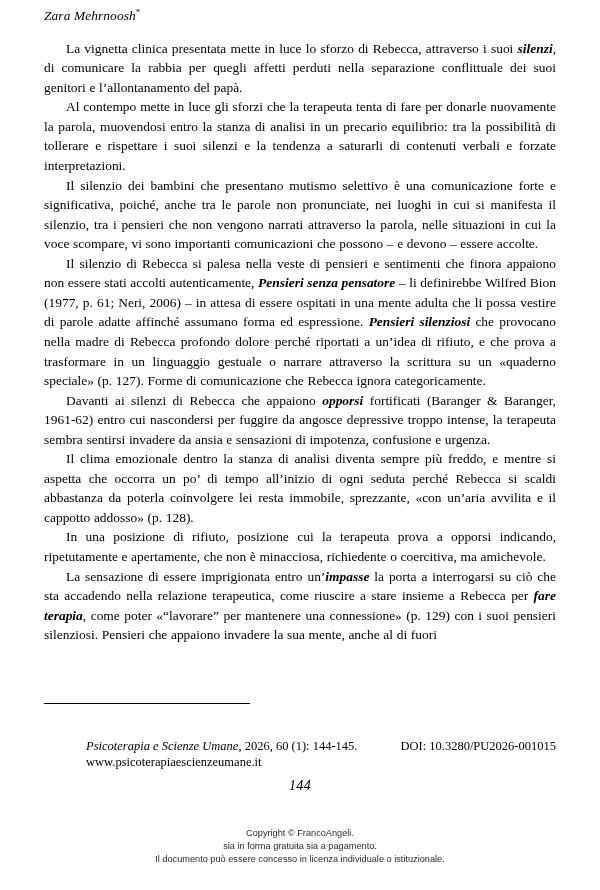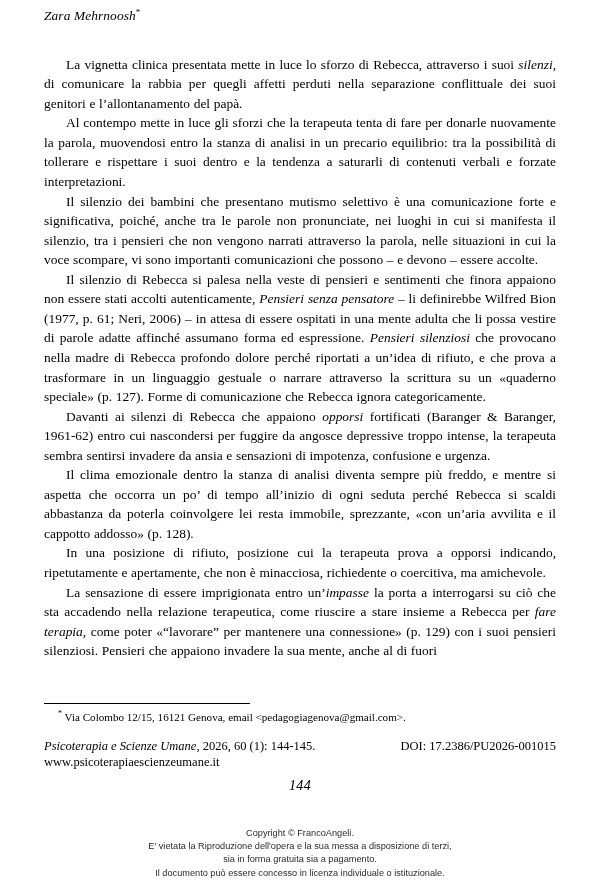--- a/index.html
+++ b/index.html
@@ -30,40 +30,40 @@
     position: absolute;
     left: 44px;
     top: 8px;
     width: 512px;
   }
 
   .byline {
     font-style: italic;
     font-size: 13.4px;
     line-height: 1.25;
-    margin: 0 0 30px 0;
+    margin: 0 0 14px 0;
     letter-spacing: .1px;
   }
   .byline .fn-marker {
     font-style: normal;
     vertical-align: super;
     font-size: 9px;
     line-height: 0;
   }
 
   .body-p {
     margin: 0;
     font-size: 13.45px;
     line-height: 19.55px;
     text-align: justify;
     text-indent: 22px;
     hyphens: manual;
     word-spacing: .02em;
   }
-  .body-p i, .body-p em { font-style: italic; }
+  .body-p i, .body-p em { font-style: italic; font-weight: bold; }
 
   
   .fn-rule {
     position: absolute;
     left: 44px;
     top: 703px;
     width: 206px;
     height: 0;
     border-top: 1px solid #000;
   }
@@ -90,20 +90,21 @@
     top: 738px;
     width: 512px;
     font-size: 12.5px;
     line-height: 16.4px;
   }
   .imprint-row {
     display: flex;
     justify-content: space-between;
     align-items: baseline;
     white-space: nowrap;
+    margin-left: 42px;
   }
   .imprint-left { flex: 0 0 auto; }
   .imprint-right { flex: 0 0 auto; }
   .imprint .jtitle { font-style: italic; }
 
   
   .folio {
     position: absolute;
     left: 0;
     top: 778px;
@@ -134,50 +135,45 @@
 <div class="page">
 
   <div class="column">
 
     <p class="byline">
       <span>Zara Mehrnoosh</span><span class="fn-marker">*</span>
     </p>
 
     <div>
       <p class="body-p"><span>La vignetta clinica presentata mette in luce lo sforzo di Rebecca, attraverso i suoi </span><i>silenzi</i><span>, di comunicare la rabbia per quegli affetti perduti nella separazione conflittuale dei suoi genitori e l’allontanamento del papà.</span></p>
-      <p class="body-p"><span>Al contempo mette in luce gli sforzi che la terapeuta tenta di fare per donarle nuovamente la parola, muovendosi entro la stanza di analisi in un precario equilibrio: tra la possibilità di tollerare e rispettare i suoi dentro e la tendenza a saturarli di contenuti verbali e forzate interpretazioni.</span></p>
+      <p class="body-p"><span>Al contempo mette in luce gli sforzi che la terapeuta tenta di fare per donarle nuovamente la parola, muovendosi entro la stanza di analisi in un precario equilibrio: tra la possibilità di tollerare e rispettare i suoi silenzi e la tendenza a saturarli di contenuti verbali e forzate interpretazioni.</span></p>
       <p class="body-p"><span>Il silenzio dei bambini che presentano mutismo selettivo è una comunicazione forte e significativa, poiché, anche tra le parole non pronunciate, nei luoghi in cui si manifesta il silenzio, tra i pensieri che non vengono narrati attraverso la parola, nelle situazioni in cui la voce scompare, vi sono importanti comunicazioni che possono – e devono – essere accolte.</span></p>
       <p class="body-p"><span>Il silenzio di Rebecca si palesa nella veste di pensieri e sentimenti che finora appaiono non essere stati accolti autenticamente, </span><i>Pensieri senza pensatore</i><span> – li definirebbe Wilfred Bion (1977, p. 61; Neri, 2006) – in attesa di essere ospitati in una mente adulta che li possa vestire di parole adatte affinché assumano forma ed espressione. </span><i>Pensieri silenziosi</i><span> che provocano nella madre di Rebecca profondo dolore perché riportati a un’idea di rifiuto, e che prova a trasformare in un linguaggio gestuale o narrare attraverso la scrittura su un «quaderno speciale» (p. 127). Forme di comunicazione che Rebecca ignora categoricamente.</span></p>
       <p class="body-p"><span>Davanti ai silenzi di Rebecca che appaiono </span><i>opporsi</i><span> fortificati (Baranger &amp; Baranger, 1961-62) entro cui nascondersi per fuggire da angosce depressive troppo intense, la terapeuta sembra sentirsi invadere da ansia e sensazioni di impotenza, confusione e urgenza.</span></p>
       <p class="body-p"><span>Il clima emozionale dentro la stanza di analisi diventa sempre più freddo, e mentre si aspetta che occorra un po’ di tempo all’inizio di ogni seduta perché Rebecca si scaldi abbastanza da poterla coinvolgere lei resta immobile, sprezzante, «con un’aria avvilita e il cappotto addosso» (p. 128).</span></p>
       <p class="body-p"><span>In una posizione di rifiuto, posizione cui la terapeuta prova a opporsi indicando, ripetutamente e apertamente, che non è minacciosa, richiedente o coercitiva, ma amichevole.</span></p>
       <p class="body-p"><span>La sensazione di essere imprigionata entro un’</span><i>impasse</i><span> la porta a interrogarsi su ciò che sta accadendo nella relazione terapeutica, come riuscire a stare insieme a Rebecca per </span><i>fare terapia</i><span>, come poter «“lavorare” per mantenere una connessione» (p. 129) con i suoi pensieri silenziosi. Pensieri che appaiono invadere la sua mente, anche al di fuori</span></p>
     </div>
 
   </div>
 
   <div class="fn-rule"></div>
 
-  <p class="footnote">
-    <span class="fn-marker">*</span>
-    <span>Via Colombo 12/15, 16121 Genova, email &lt;pedagogiagenova@gmail.com&gt;.</span>
-  </p>
 
   <div class="imprint">
     <div class="imprint-row">
       <span class="imprint-left"><span class="jtitle">Psicoterapia e Scienze Umane</span><span>, 2026, 60 (1): 144-145.</span></span>
-      <span class="imprint-right">DOI: 17.2386/PU2026-001015</span>
+      <span class="imprint-right">DOI: 10.3280/PU2026-001015</span>
     </div>
     <div class="imprint-row">
       <span class="imprint-left">www.psicoterapiaescienzeumane.it</span>
     </div>
   </div>
 
   <div class="folio">144</div>
 
   <div class="copyright">
     <div>Copyright © FrancoAngeli.</div>
-    <div>E' vietata la Riproduzione dell'opera e la sua messa a disposizione di terzi,</div>
     <div>sia in forma gratuita sia a pagamento.</div>
     <div>Il documento può essere concesso in licenza individuale o istituzionale.</div>
   </div>
 
 </div>
 
 </body></html>

